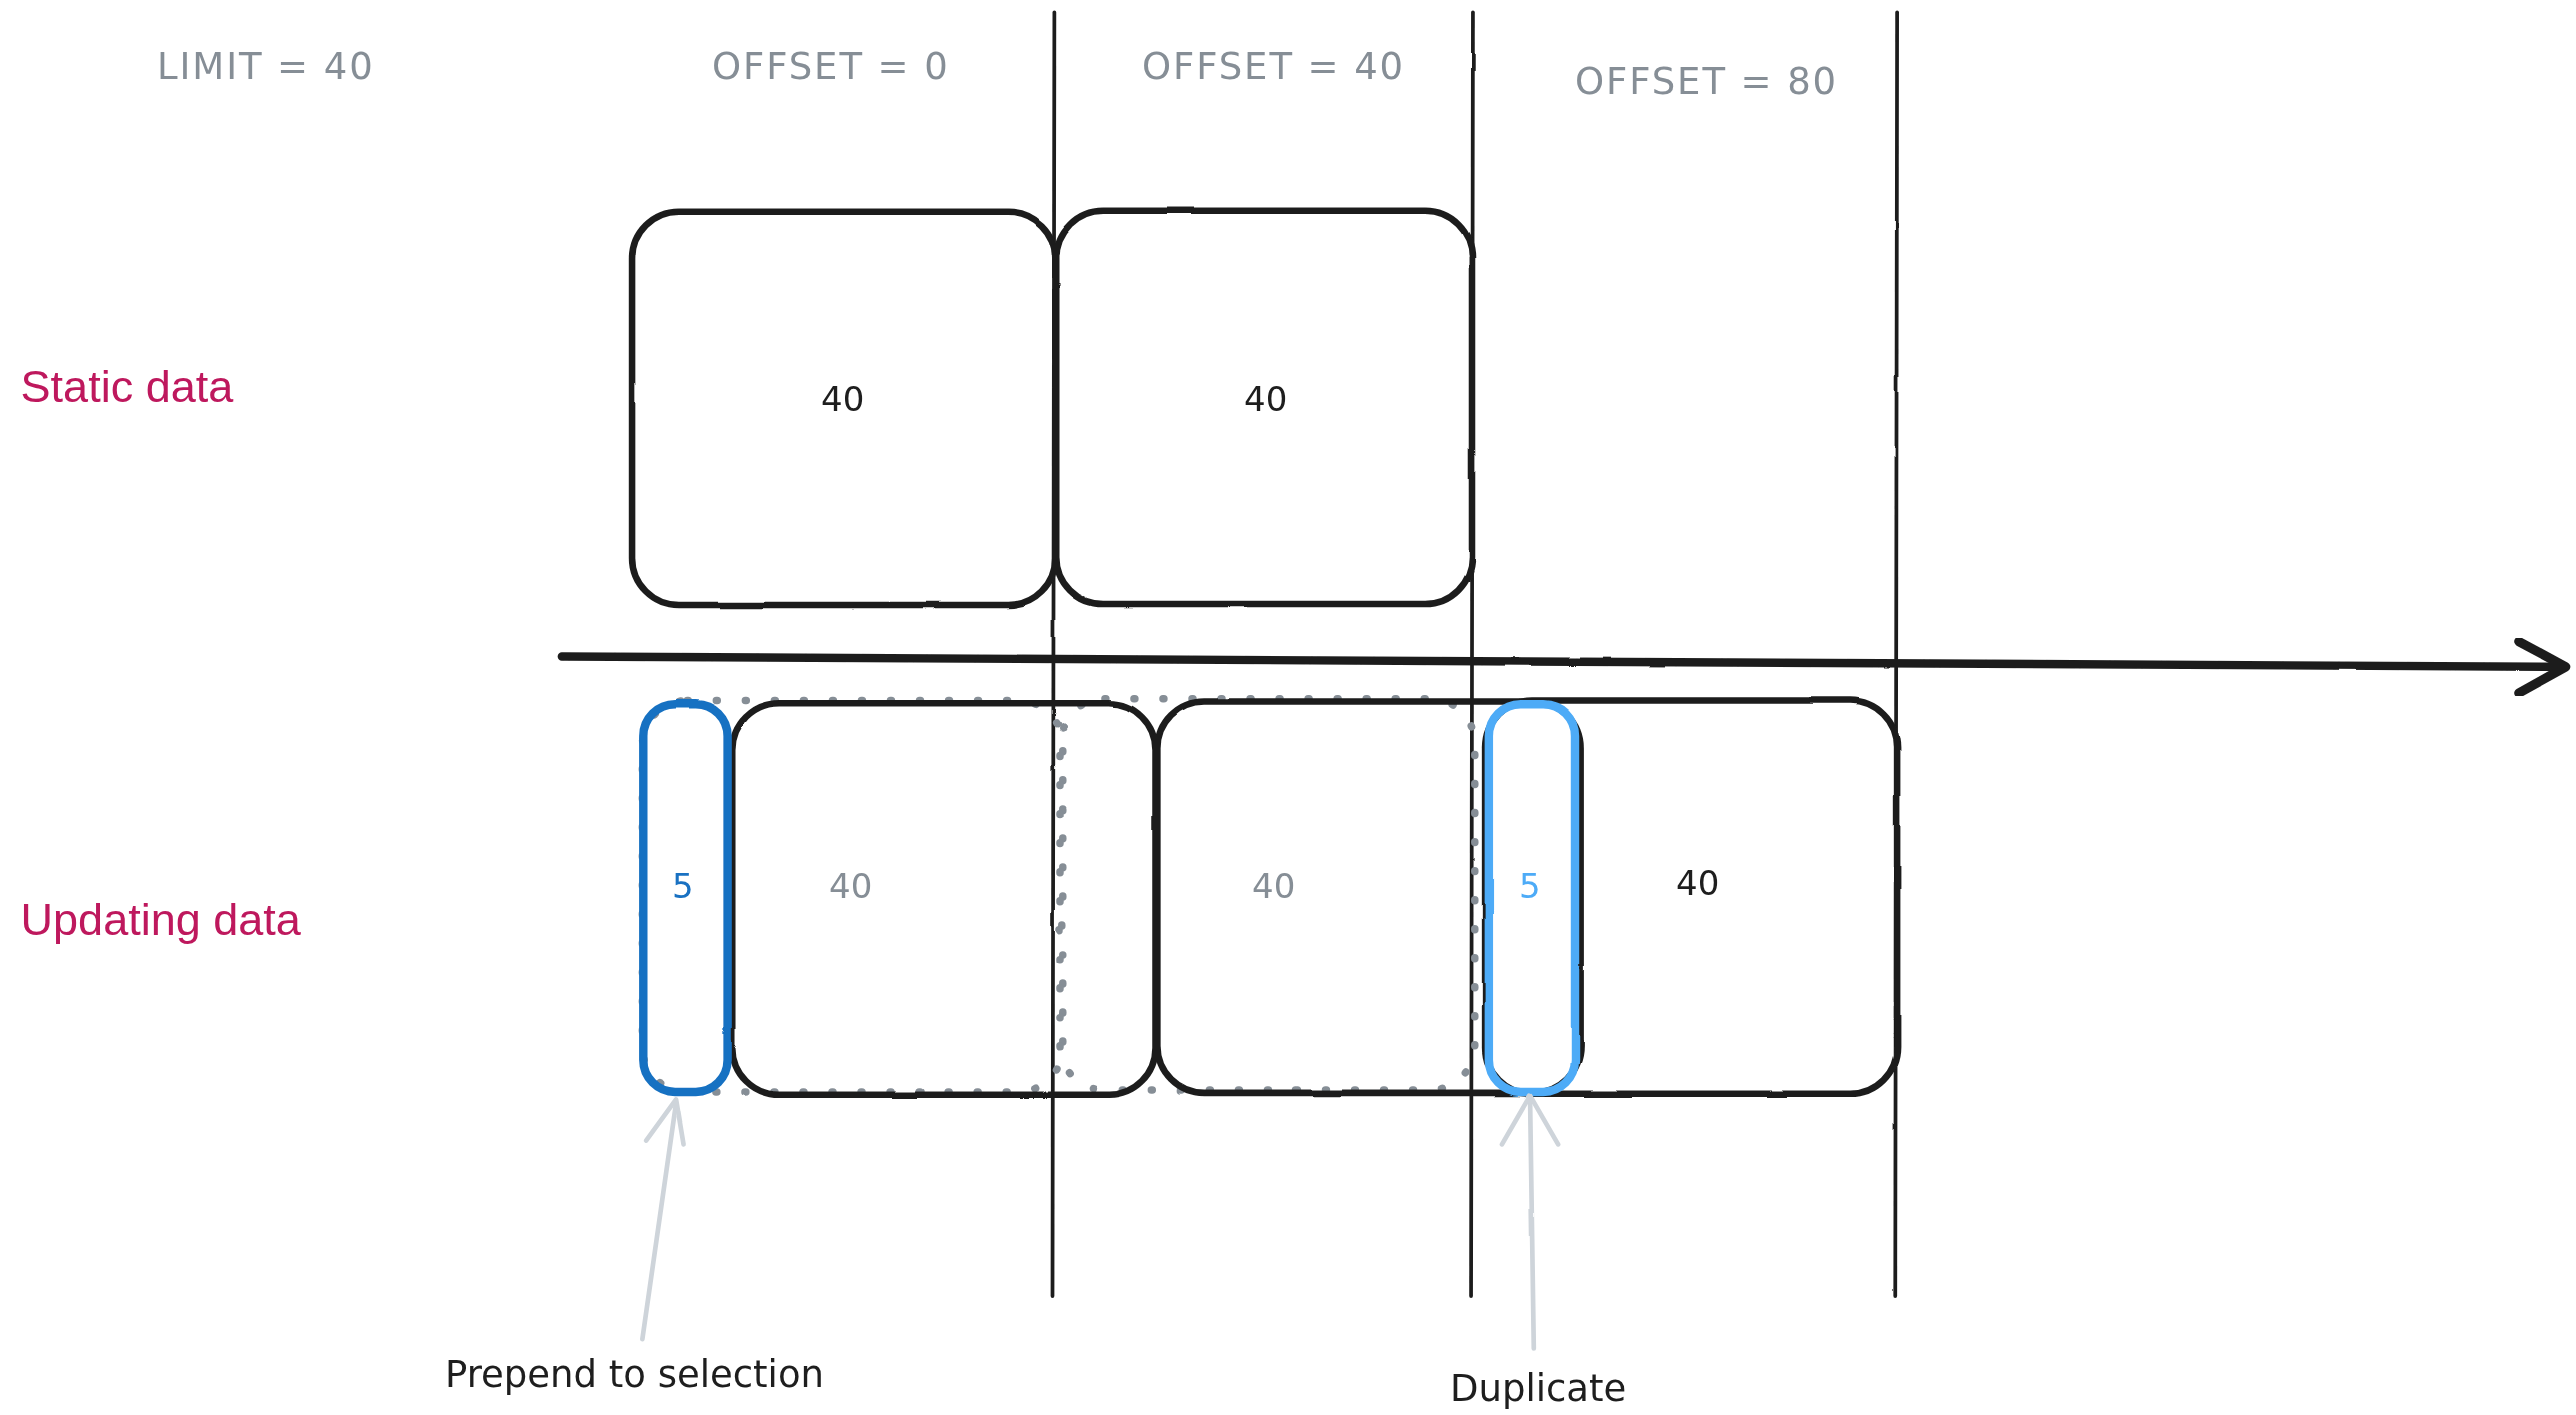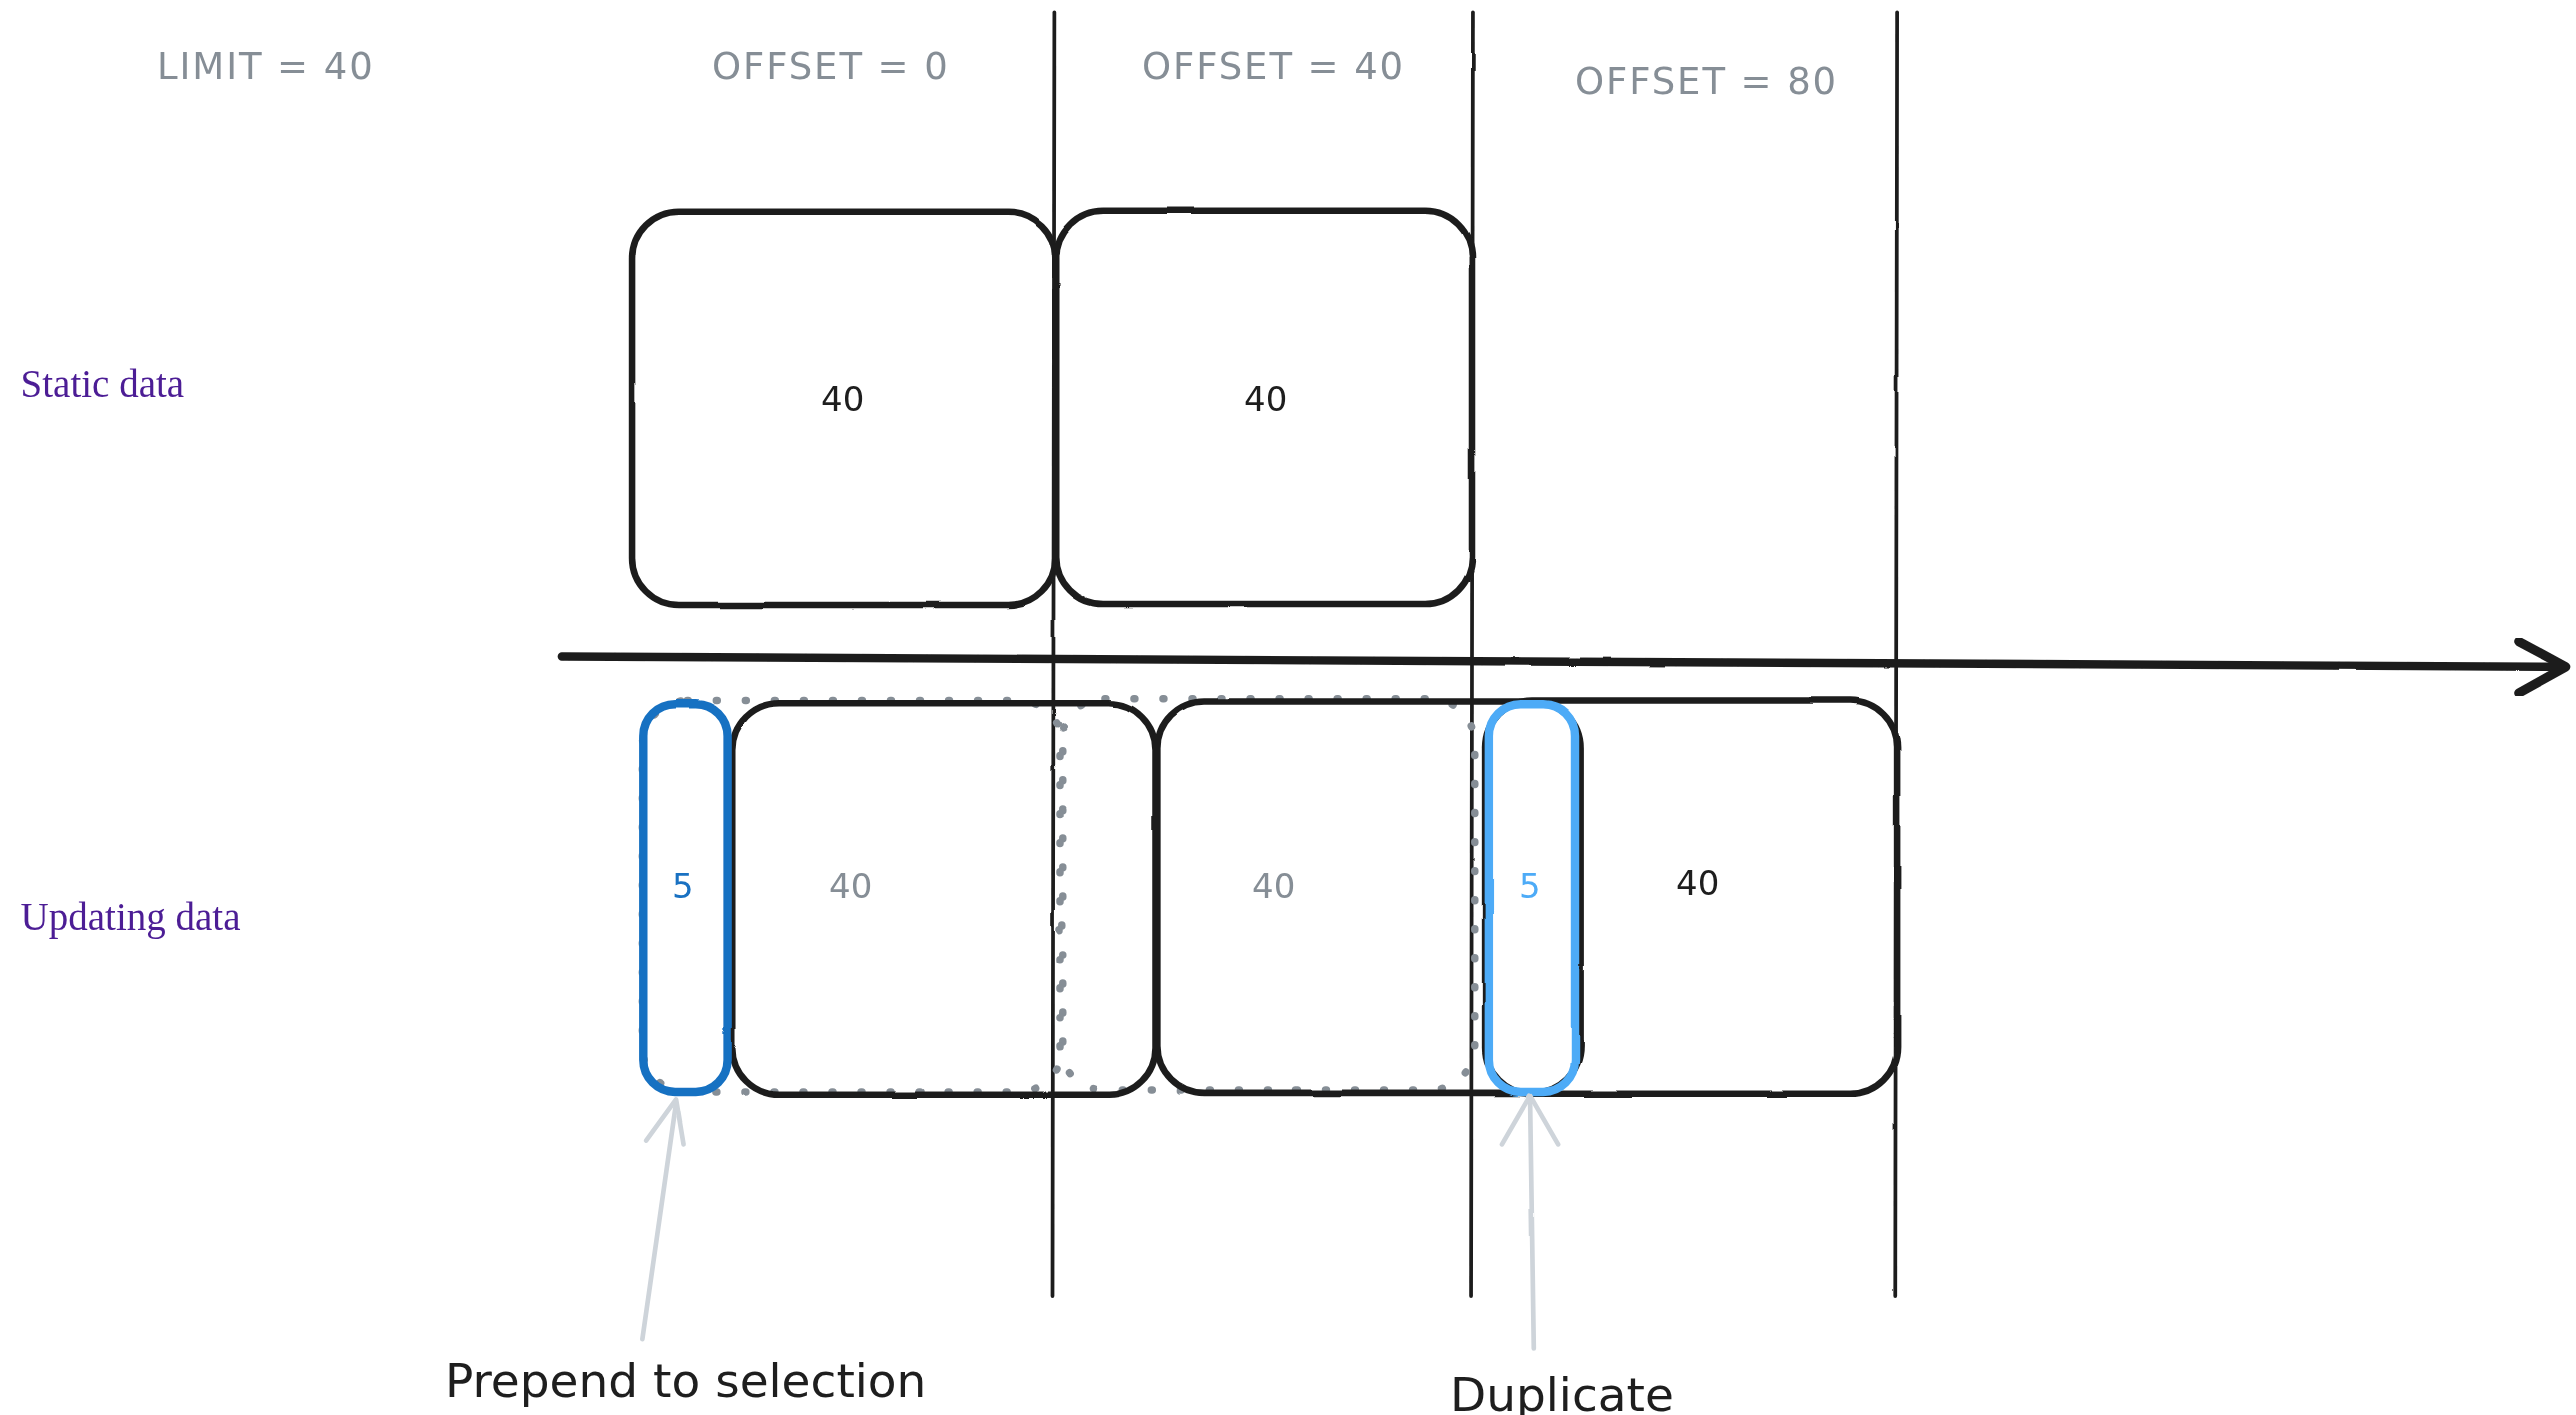--- a/index.html
+++ b/index.html
@@ -7,25 +7,25 @@
        font-family:"DejaVu Sans",sans-serif;}
   #stage{position:relative;width:2316px;height:1416px;background:#fff;}
   svg#canvas{position:absolute;left:0;top:0;width:2576px;height:1416px;}
 
   .lbl-header{
     position:absolute; color:#868e96; font-size:37px;
     letter-spacing:1.9px; font-weight:400; white-space:nowrap;
     font-family:"DejaVu Sans",sans-serif;
   }
   .lbl-row{
-    position:absolute; color:#4c1d95; font-size:39px;
-    white-space:nowrap; font-family:Liberation Serif, serif;
+    position:absolute; color:#be185d; font-size:45px;
+    white-space:nowrap; font-family:Liberation Sans, sans-serif;
   }
   .lbl-note{
-    position:absolute; color:#1e1e1e; font-size:47px;
+    position:absolute; color:#1e1e1e; font-size:37px;
     white-space:nowrap; font-family:"DejaVu Sans",sans-serif;
   }
   .boxval{
     position:absolute; font-size:34px; white-space:nowrap;
     font-family:"DejaVu Sans",sans-serif;
   }
   .boxval.dark{color:#1e1e1e;}
   .boxval.gray{color:#868e96;}
   .boxval.blue-dark{color:#1971c2;}
   .boxval.blue-light{color:#4dabf7;}

